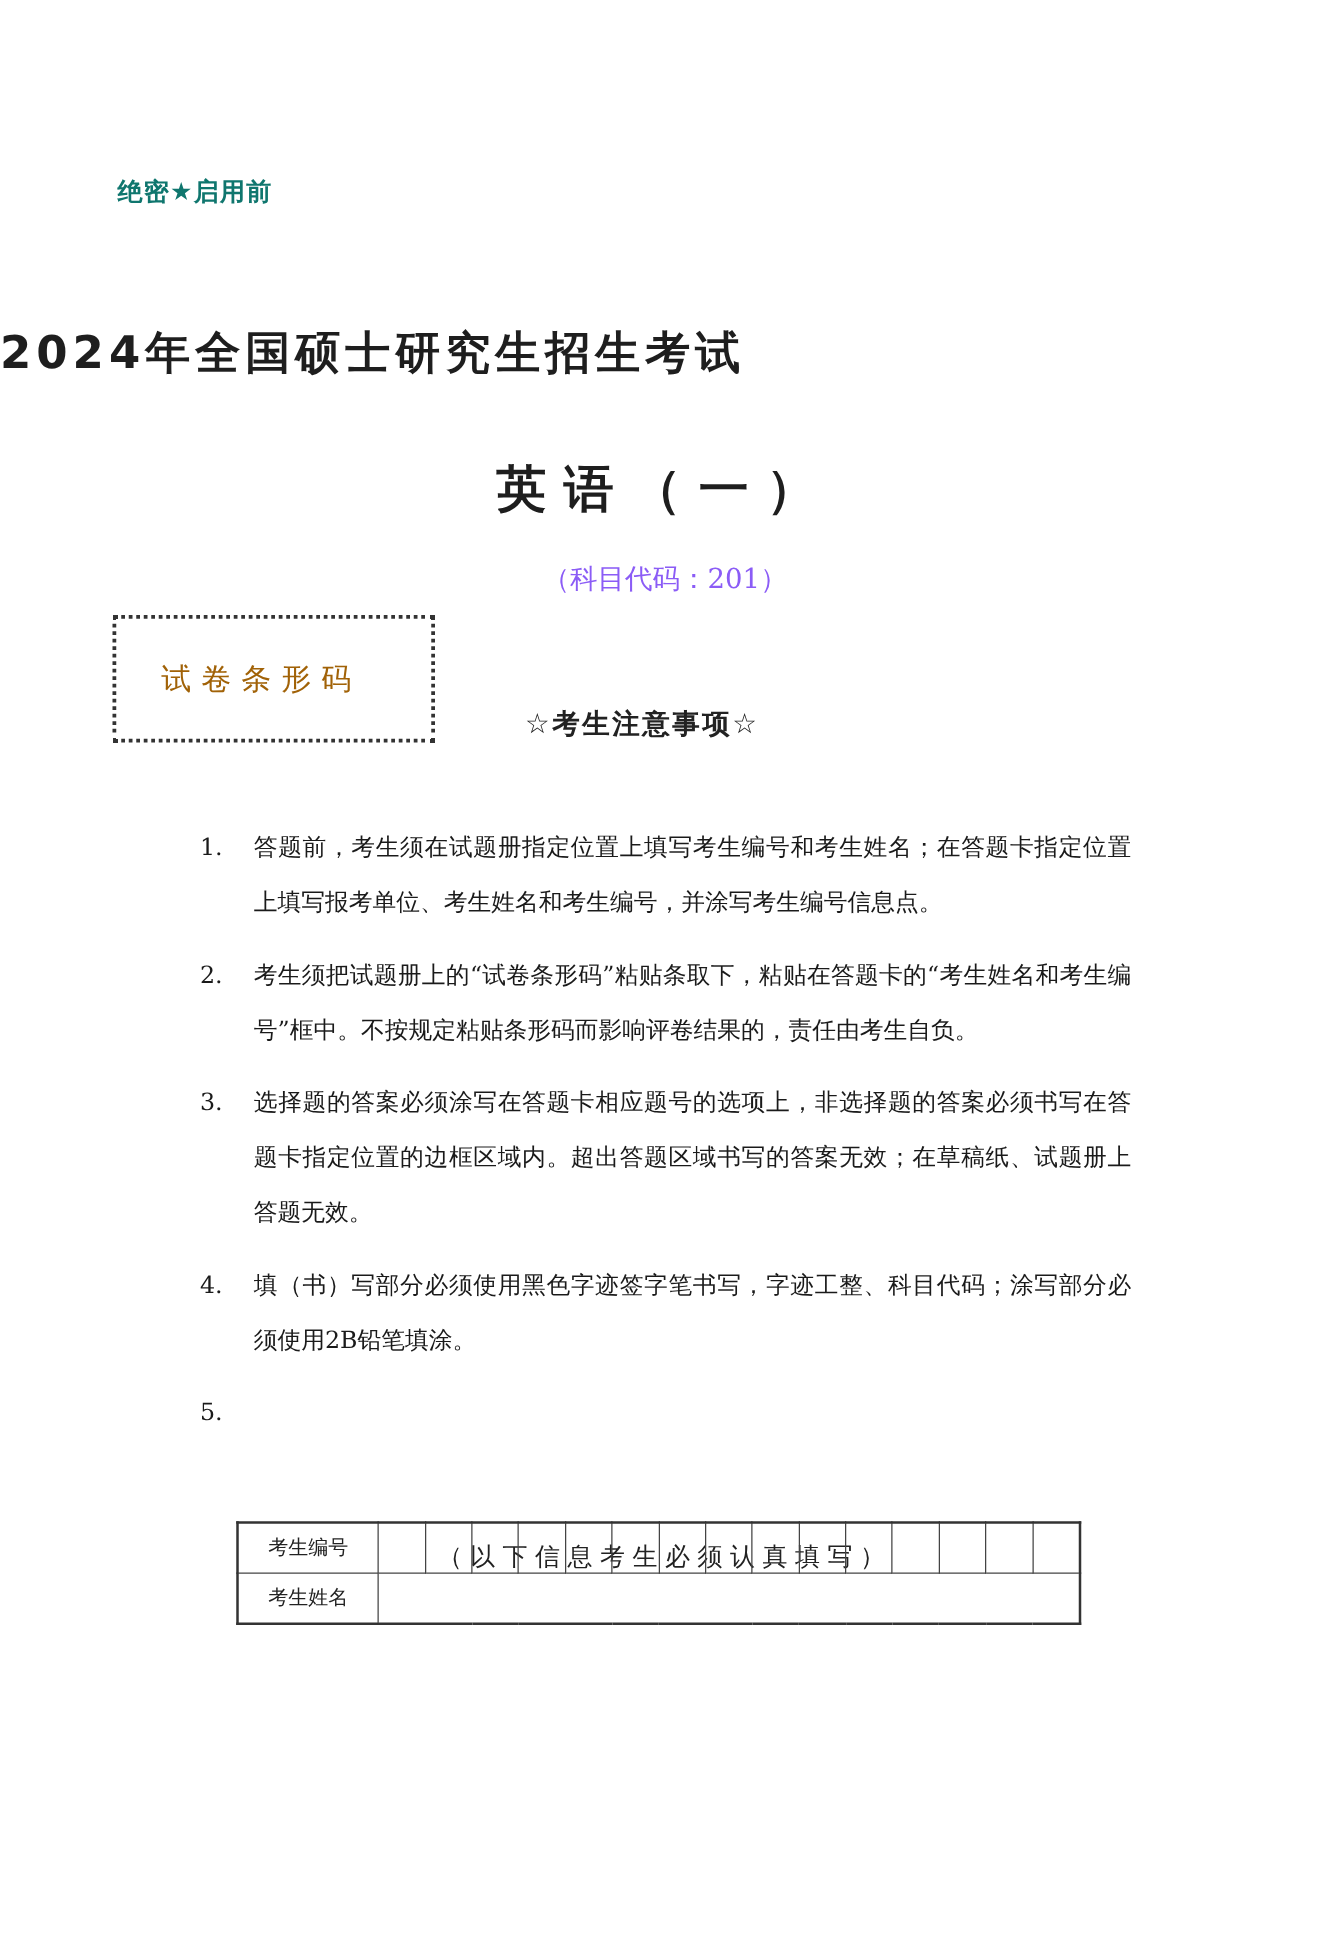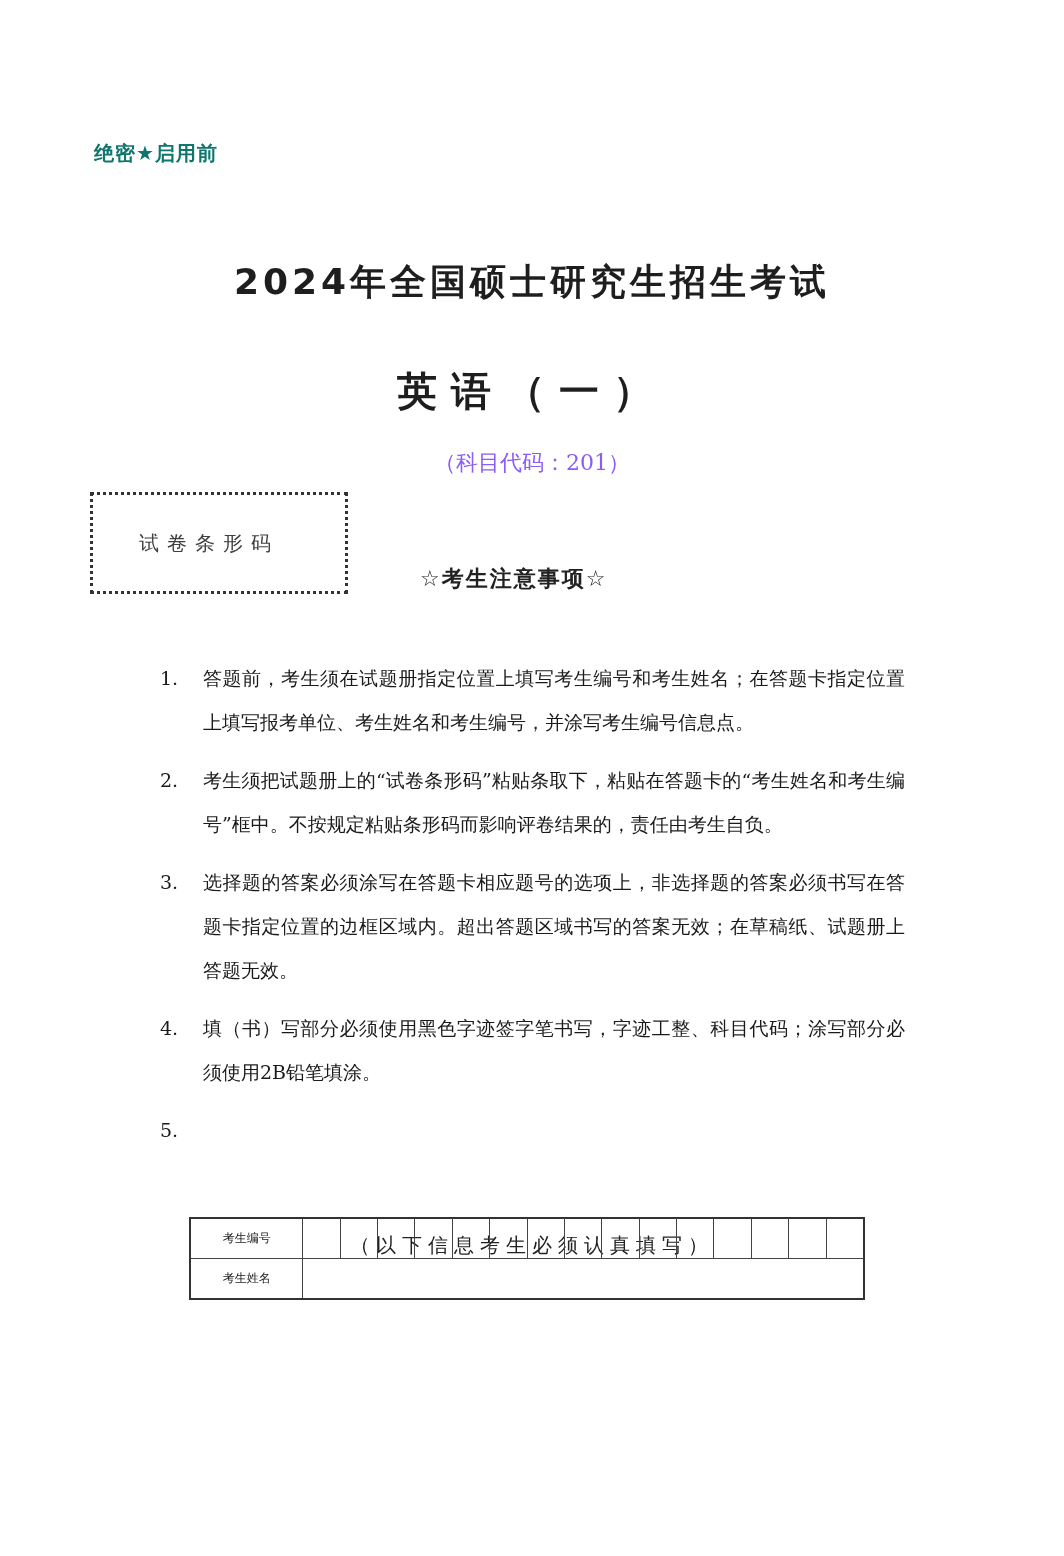--- a/index.html
+++ b/index.html
@@ -6,41 +6,41 @@
   body {
     width: 1064px; height: 1556px; background: #ffffff; position: relative;
     font-family: "DejaVu Serif", "Liberation Serif", serif; color: #1a1a1a; overflow: hidden;
   }
   .abs { position: absolute; }
   .secret {
     left: 94px; top: 140px; font-family: "DejaVu Sans", "Liberation Sans", sans-serif;
     font-size: 20px; font-weight: bold; letter-spacing: 1px; color: #0f766e;
   }
   .title {
-    left: 0; width: 1064px; top: 258px; text-align: center;
+    left: 0; width: 1064px; top: 258px; 
     font-family: "DejaVu Sans", "Liberation Sans", sans-serif;
     font-size: 36px; font-weight: bold; letter-spacing: 4px; color: #1e1e1e;
   }
   .subject {
     left: 0; width: 1064px; top: 364px; text-align: center;
     font-family: "DejaVu Sans", "Liberation Sans", sans-serif;
     font-size: 40px; font-weight: bold; letter-spacing: 14px; color: #1e1e1e;
   }
   .code {
     left: 0; width: 1064px; top: 448px; text-align: center;
     font-size: 22px; color: #8b5cf6;
   }
   .barcode-box {
     left: 90px; top: 492px; width: 258px; height: 102px;
     border: 3px dotted #333; box-sizing: border-box;
     display: flex; align-items: center; justify-content: center;
   }
   .barcode-box span {
     font-family: Liberation Serif, serif;
-    font-size: 20px; letter-spacing: 8px; color: #404040; margin-left: -20px;
+    font-size: 24px; letter-spacing: 8px; color: #a16207; margin-left: -20px;
   }
   .notice-head {
     left: 420px; top: 564px; font-family: "DejaVu Sans", "Liberation Sans", sans-serif;
     font-size: 22px; font-weight: bold; letter-spacing: 2px; color: #222;
   }
   .notice-head .star { font-weight: normal; }
   .rules { left: 160px; top: 656px; width: 745px; }
   .rule { display: flex; margin-bottom: 14px; }
   .rule .num { width: 43px; flex: none; font-size: 19px; line-height: 44px; }
   .rule .txt { font-size: 19px; line-height: 44px; text-align: justify; }
@@ -48,21 +48,21 @@
     left: 0; width: 1064px; top: 1232px; text-align: center;
     font-family: "DejaVu Sans", "Liberation Sans", sans-serif;
     font-size: 20px; letter-spacing: 6px; color: #222;
   }
   table.info {
     position: absolute; left: 189px; top: 1217px; width: 676px;
     border-collapse: collapse; border: 2px solid #333;
   }
   table.info td { border: 1.5px solid #444; height: 39px; padding: 0; }
   table.info td.label {
-    width: 113px; text-align: center; font-size: 12px; color: #222;
+    width: 113px; text-align: center; font-size: 16px; color: #222;
     font-family: "DejaVu Sans", "Liberation Sans", sans-serif;
   }
   table.info td.cell { width: 37px; }
 </style>
 </head>
 <body>
 
 <div class="abs secret">绝密★启用前</div>
 <div class="abs title">2024年全国硕士研究生招生考试</div>
 <div class="abs subject">英语（一）</div>

